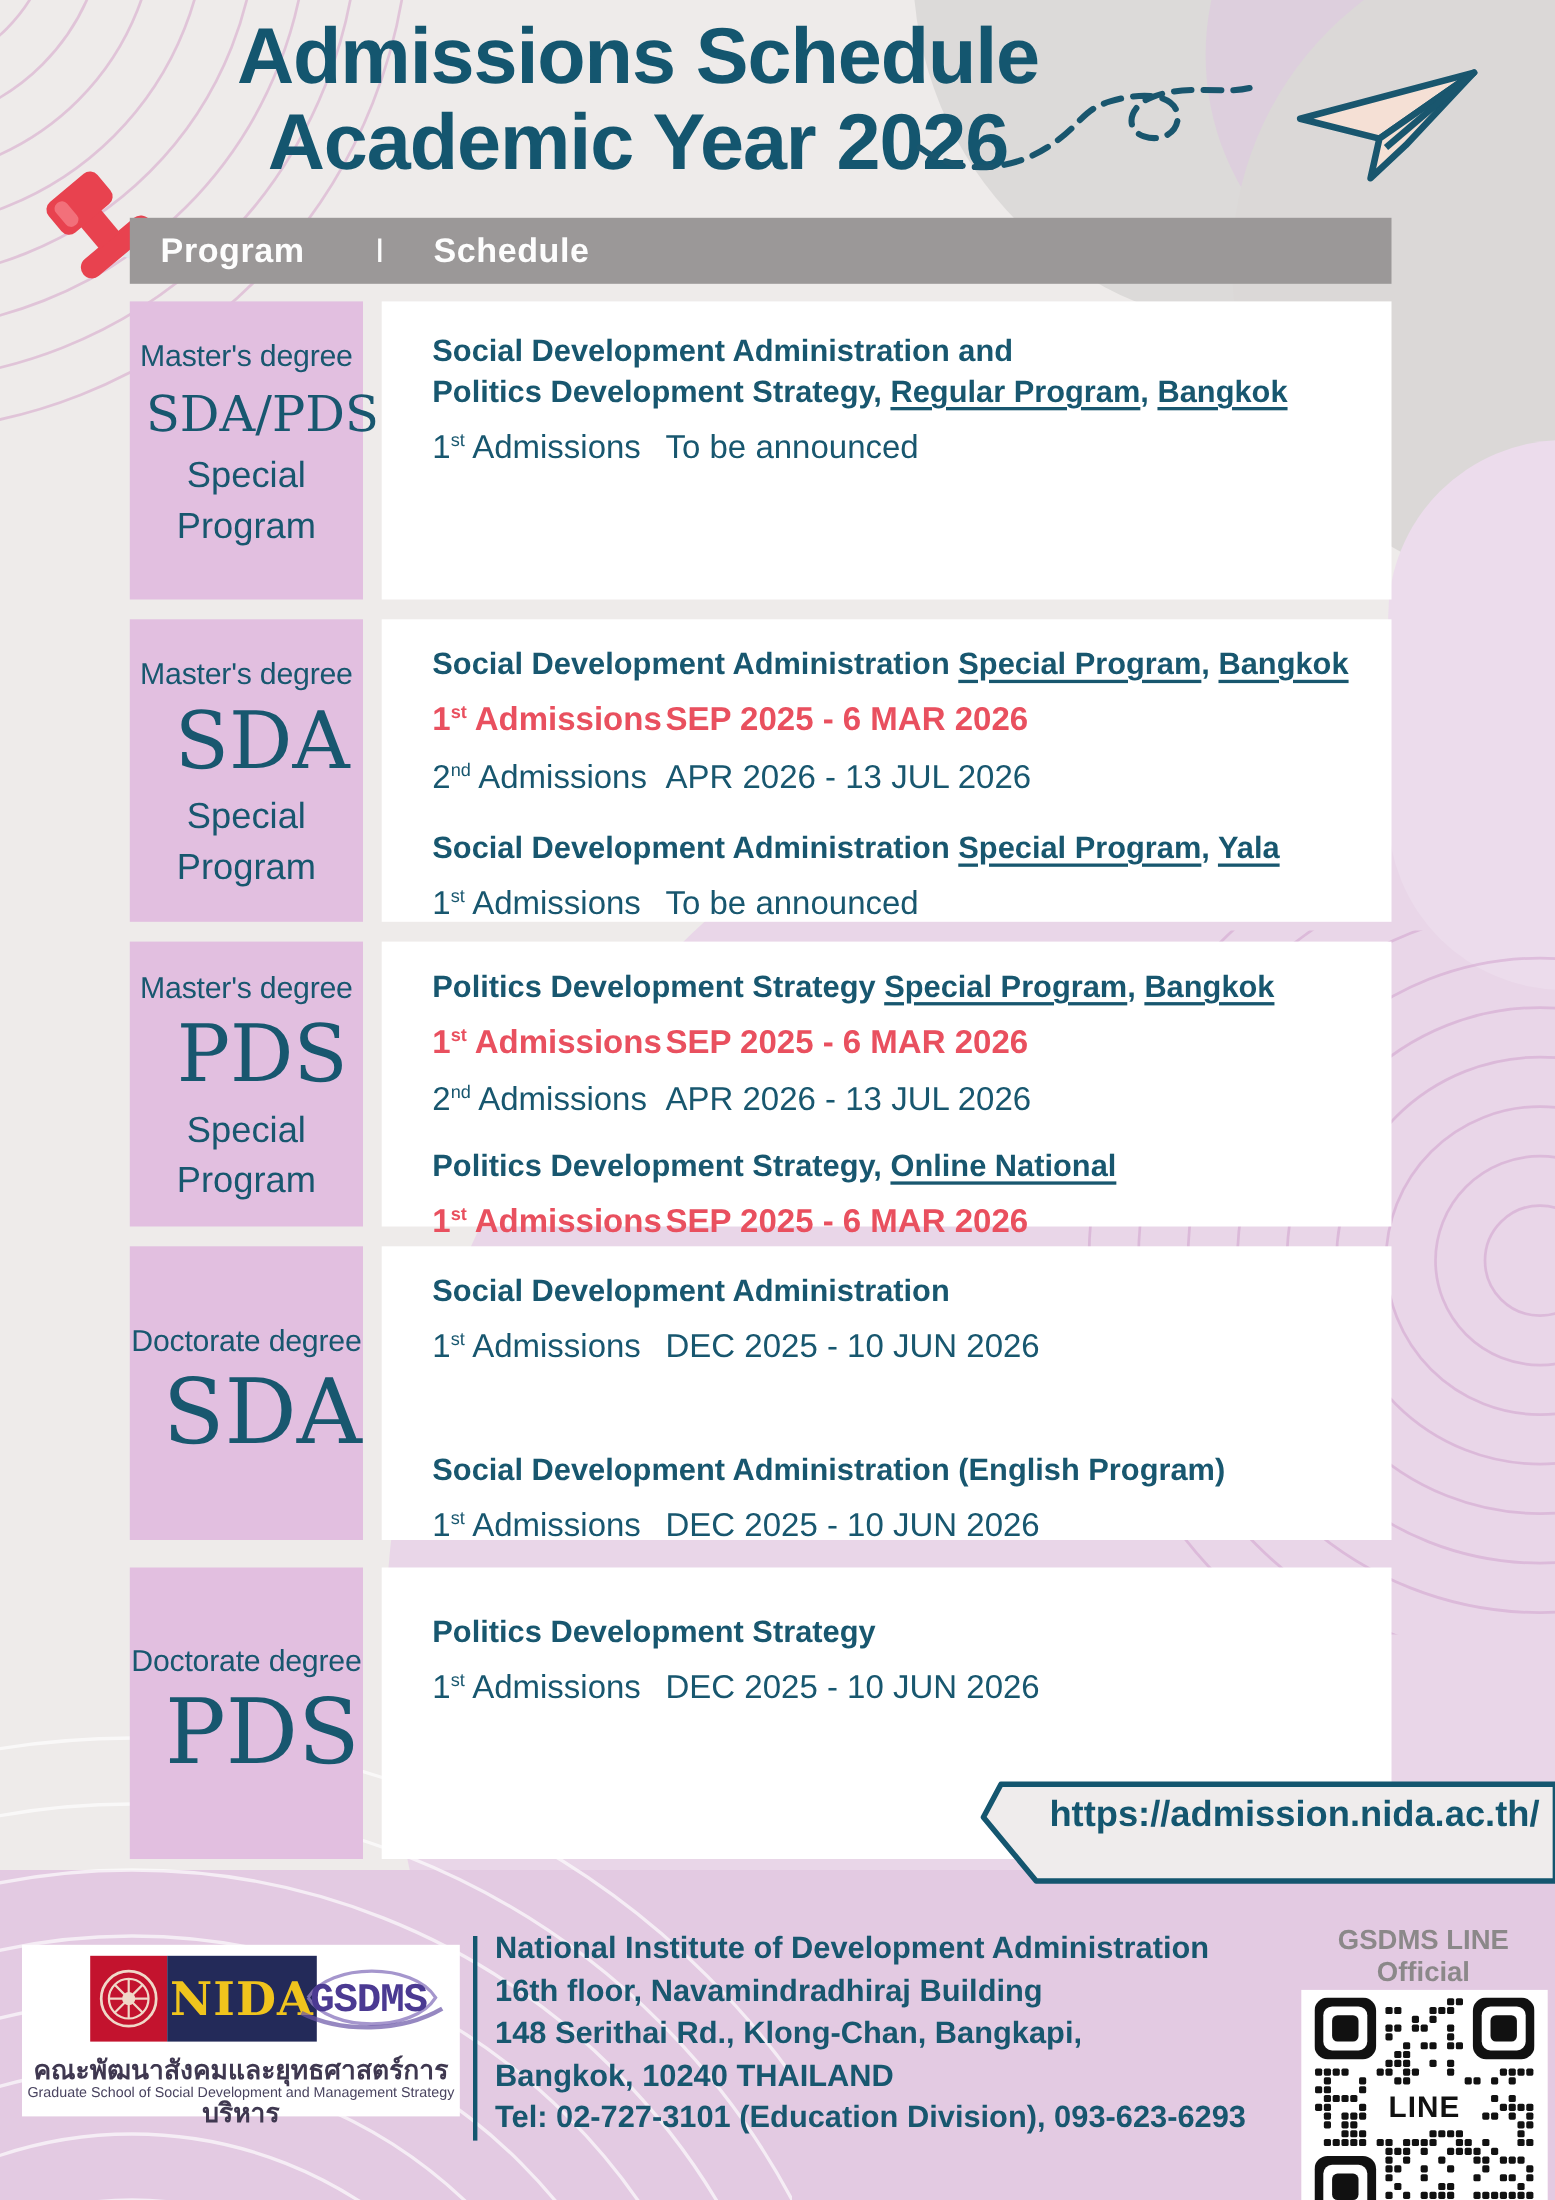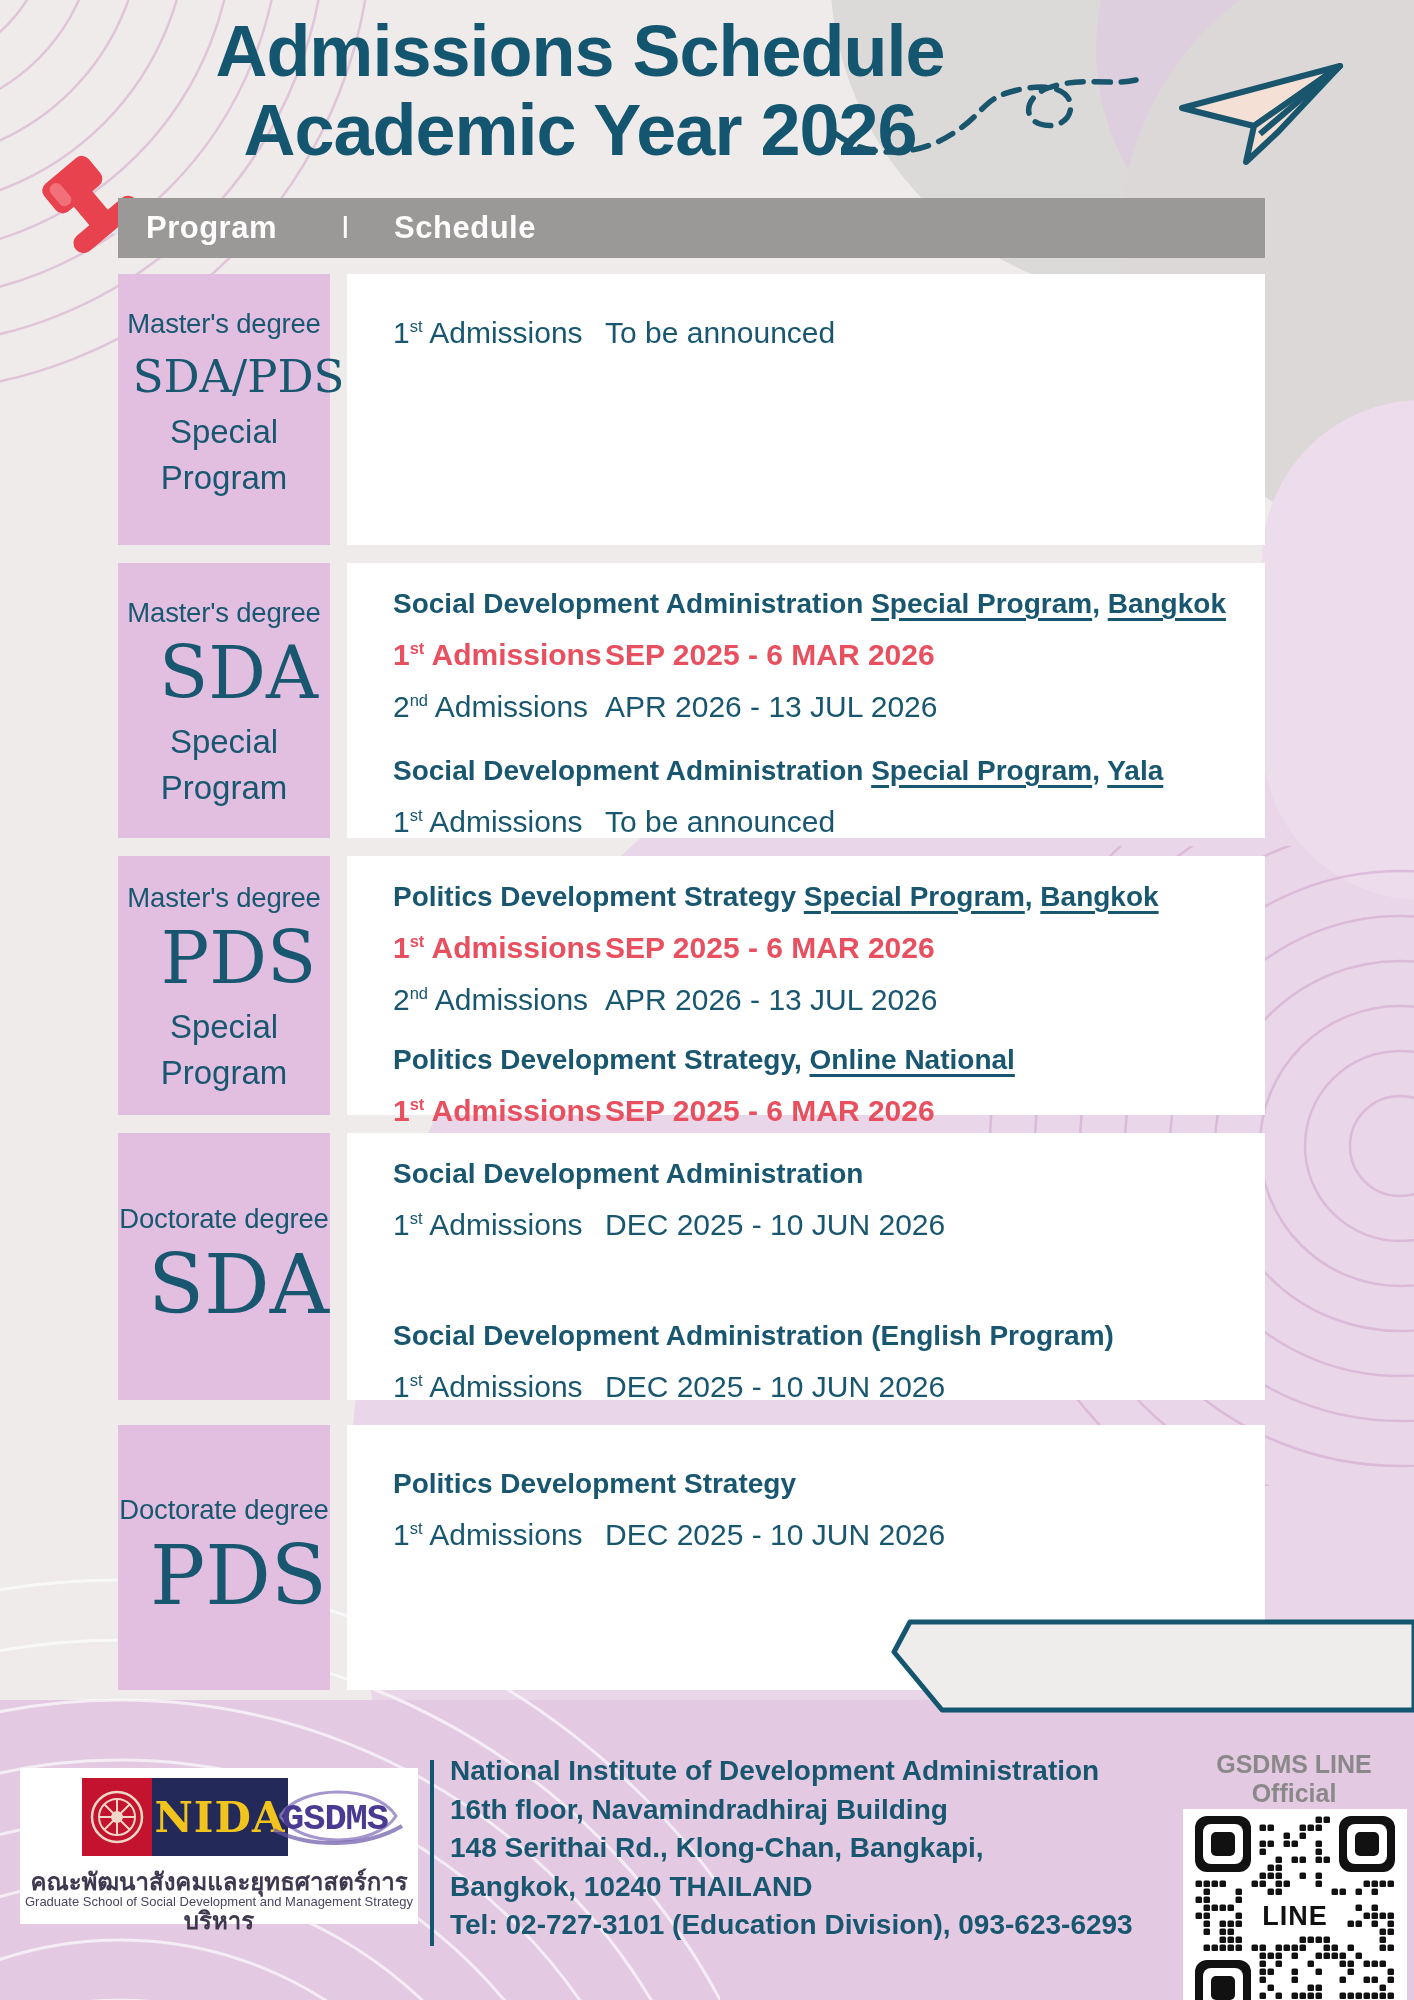--- a/index.html
+++ b/index.html
@@ -161,20 +161,21 @@
 <div id="rows">
     <div class="row row-1">
       <div class="degree-box">
         <div class="degree">Master's degree</div>
         <div class="code">SDA/PDS</div>
         <div class="sub">Special</div>
         <div class="sub">Program</div>
       </div>
       <div class="sched-box">
         <div class="block">
+          <div class="block-title"><span>Social Development Administration and</span><br><span>Politics Development Strategy, </span><span class="u">Regular Program</span><span>, </span><span class="u">Bangkok</span></div>
           <div class="entry"><span class="lab"><span>1</span><sup>st</sup><span> Admissions</span></span><span class="val">To be announced</span></div>
         </div>
       </div>
     </div>
     <div class="row row-2">
       <div class="degree-box">
         <div class="degree">Master's degree</div>
         <div class="code">SDA</div>
         <div class="sub">Special</div>
         <div class="sub">Program</div>
@@ -239,20 +240,21 @@
         </div>
       </div>
     </div>
   </div>
 
 <div class="banner">
   <svg width="524" height="96" viewBox="0 0 524 96">
     <polygon points="20,4 524,4 524,92 52,92 4,34" fill="#efecec" stroke="#14566f" stroke-width="5" stroke-linejoin="round"></polygon>
   </svg>
   <div class="txt">
+    <div class="l2">https://admission.nida.ac.th/</div>
   </div>
 </div>
 
 <div class="logo-card">
   <div class="nida">
     <div class="red">
       <svg width="56" height="56" viewBox="0 0 56 56">
         <circle cx="28" cy="28" r="25" fill="none" stroke="#f0d8c8" stroke-width="2.5"></circle>
         <circle cx="28" cy="28" r="18" fill="none" stroke="#f0d8c8" stroke-width="2"></circle>
         <g stroke="#f0d8c8" stroke-width="2">

